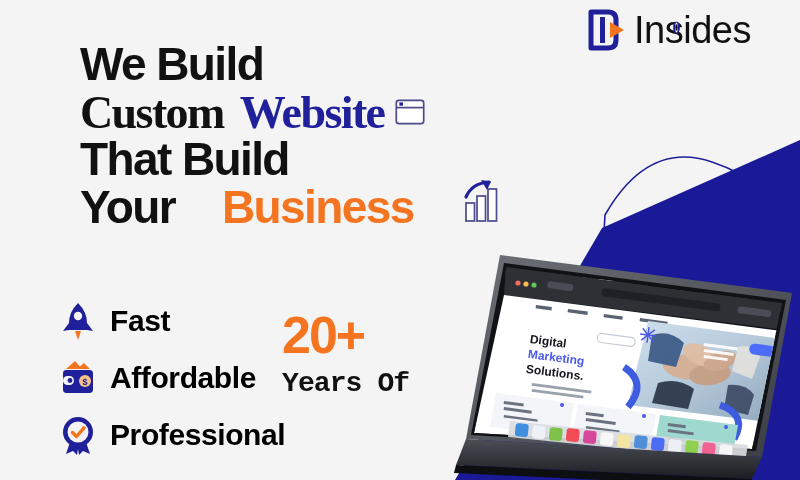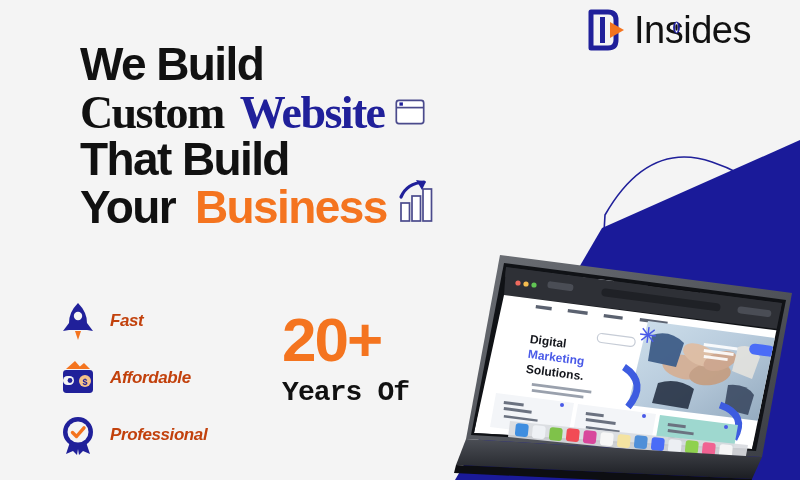--- a/index.html
+++ b/index.html
@@ -32,36 +32,36 @@
 
   
   .headline { position:absolute; left:80px; top:42px; width:420px; }
   .hl-line {
     font-size:46px; font-weight:bold; line-height:0.99;
     letter-spacing:-1.6px; color:#111; white-space:nowrap;
     display:flex; align-items:center;
   }
   .hl-line.l2 { margin-top:2px;font-family:Liberation Serif, serif; }
   .hl-line.l3 { margin-top:2px;text-align:center; }
-  .hl-line.l4 { margin-top:2px; }
+  .hl-line.l4 { margin-top:2px;gap:38px; }
   .navy-word { color:#20209a; margin-left:16px; }
-  .orange-word { color:#f4741f; margin-left:20px; }
+  .orange-word { color:#f4741f; margin-left:9px; }
   .ic-browser { margin-left:11px; width:30px; height:26px; flex:none; }
   .ic-growth { margin-left:8px; width:42px; height:44px; flex:none; margin-top:-12px; }
 
   
   .features { position:absolute; left:60px; top:297px; }
   .feat { display:flex; align-items:center; height:48px; margin-bottom:9px; }
   .feat-ic { width:36px; height:40px; flex:none; margin-right:14px; }
-  .feat-lb { font-size:17px; font-weight:bold; color:#c2410c; letter-spacing:-0.4px;font-style:italic; }
+  .feat-lb { font-size:30px; font-weight:bold; color:#000000; letter-spacing:-0.4px; }
 
   
   .stat { position:absolute; left:282px; top:313px; }
   .stat-num {
-    font-size:62px; font-weight:bold; color:#f4741f;
+    font-size:52px; font-weight:bold; color:#f4741f;
     line-height:0.88; letter-spacing:-2px;
   }
   .stat-l1, .stat-l2 {
     font-size:28px; font-weight:bold; color:#111;
     line-height:1.02; letter-spacing:-0.9px;
   }
   .stat-l1 { margin-top:11px;font-family:Liberation Mono, monospace; }
 
   
   .laptop { position:absolute; left:452px; top:243px; width:360px; height:250px; }

